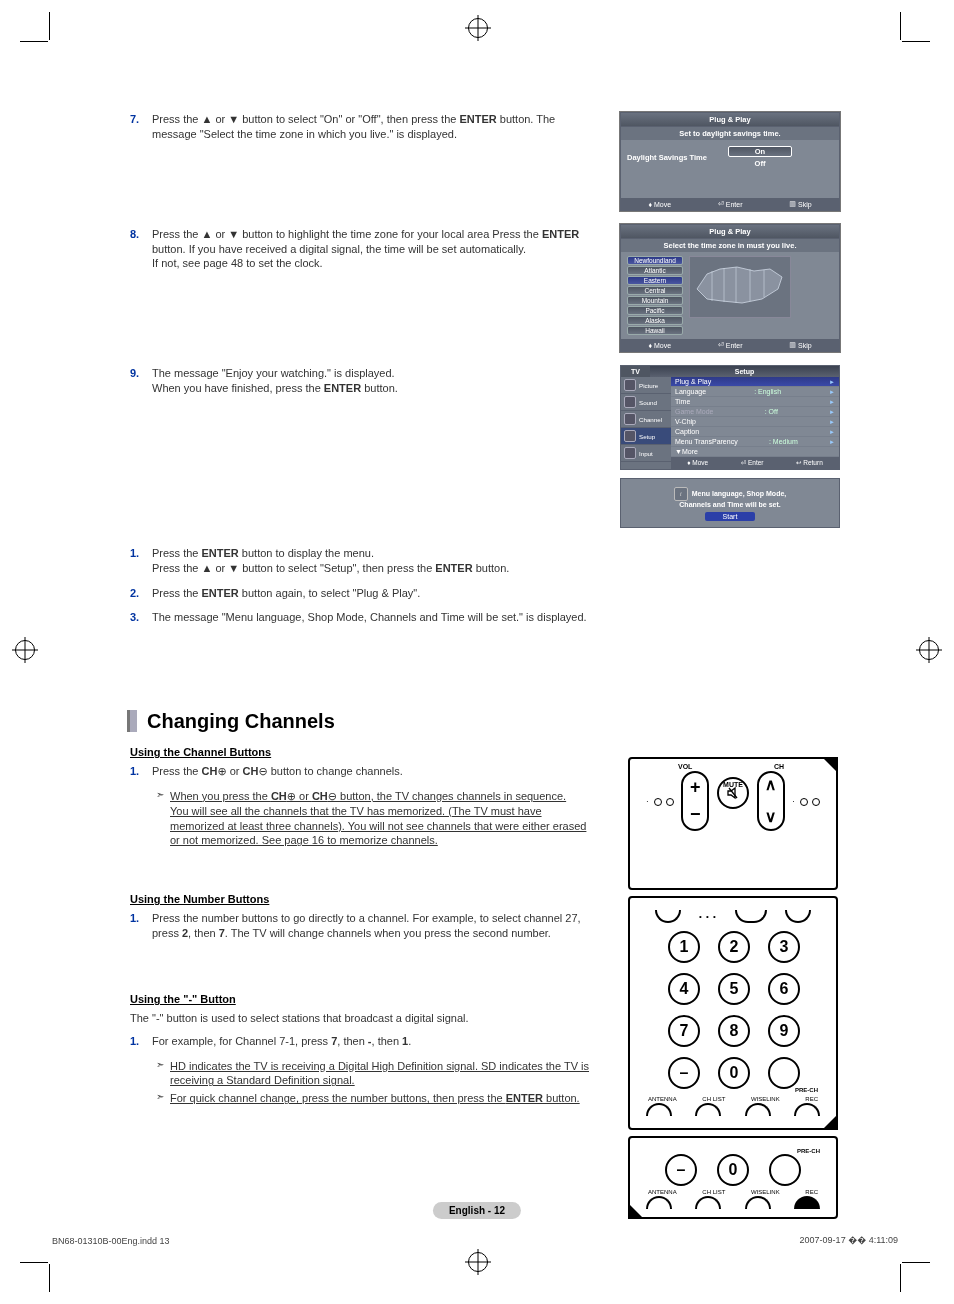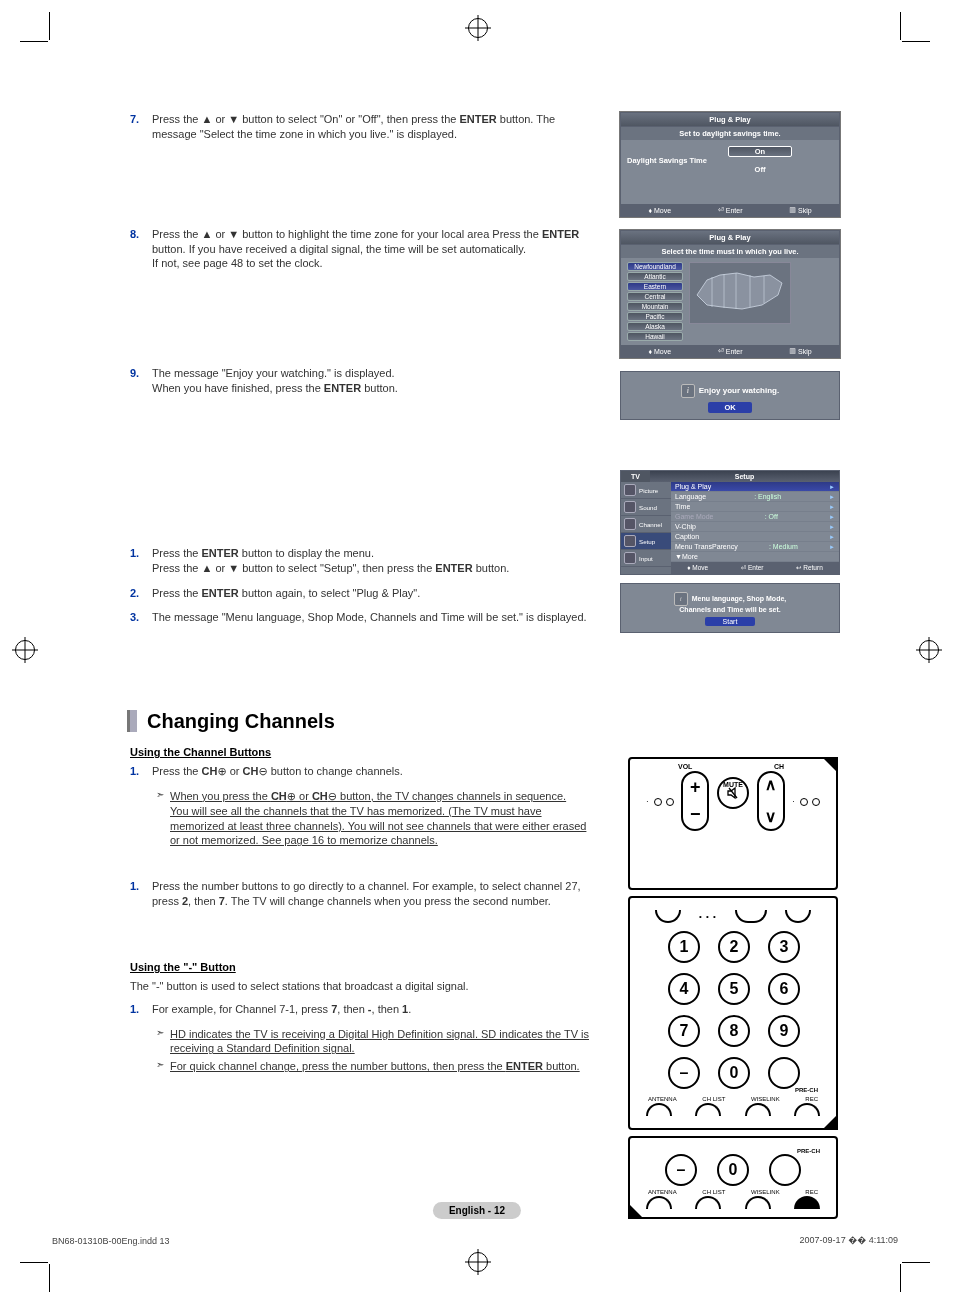--- a/index.html
+++ b/index.html
@@ -266,37 +266,37 @@
     </div>
 
     <div class="right-col">
 
       <div class="osd">
         <div class="osd-title-bar">Plug &amp; Play</div>
         <div class="osd-subtitle">Set to daylight savings time.</div>
         <div class="osd-body">
           <div class="osd-row">
             <div class="osd-label-left">Daylight Savings Time</div>
-            <div style="display:flex;flex-direction:column;align-items:center;gap:6px;">
+            <div style="display:flex;flex-direction:column;align-items:center;gap:0;">
               <span class="osd-pill">On</span>
               <span class="osd-pill plain">Off</span>
             </div>
           </div>
           <div style="height:22px;"></div>
         </div>
         <div class="osd-footer">
           <span>♦ <span>Move</span></span>
           <span>⏎ <span>Enter</span></span>
           <span>▥ <span>Skip</span></span>
         </div>
       </div>
 
       <div class="osd">
         <div class="osd-title-bar">Plug &amp; Play</div>
-        <div class="osd-subtitle">Select the time must in which you live.</div>
+        <div class="osd-subtitle">Select the time zone in must you live.</div>
         <div class="tz-list">
           <div class="tz-col">
             <div class="tz-item hi">Newfoundland</div>
             <div class="tz-item">Atlantic</div>
             <div class="tz-item hi">Eastern</div>
             <div class="tz-item">Central</div>
             <div class="tz-item">Mountain</div>
             <div class="tz-item">Pacific</div>
             <div class="tz-item">Alaska</div>
             <div class="tz-item">Hawaii</div>
@@ -308,24 +308,20 @@
             </svg>
           </div>
         </div>
         <div class="osd-footer">
           <span>♦ <span>Move</span></span>
           <span>⏎ <span>Enter</span></span>
           <span>▥ <span>Skip</span></span>
         </div>
       </div>
 
-      <div class="osd-info">
-        <div><span class="info-icon">i</span><span>Enjoy your watching.</span></div>
-        <span class="ok-btn">OK</span>
-      </div>
 
       <div class="osd-setup">
         <div class="osd-setup-header">
           <div class="hleft">TV</div>
           <div class="hright">Setup</div>
         </div>
         <div class="osd-setup-body">
           <div class="osd-setup-side">
             <div class="side-item">
                 <span class="side-ico"></span>
@@ -412,20 +408,21 @@
       <div class="step">
         <div class="step-num">1.</div>
         <div class="step-body">Press the <b>CH</b>⊕ or <b>CH</b>⊖ button to change channels.</div>
       </div>
       <div class="note">
         <div class="note-icon">➣</div>
         <div class="note-body">When you press the <b>CH</b>⊕ or <b>CH</b>⊖ button, the TV changes channels in sequence.<br>You will see all the channels that the TV has memorized. (The TV must have memorized at least three channels). You will not see channels that were either erased or not memorized. See page 16 to memorize channels.</div>
       </div>
 
       <div style="height:28px;"></div>
+      <div class="sub-heading">Using the Number Buttons</div>
       <div class="step">
         <div class="step-num">1.</div>
         <div class="step-body">Press the number buttons to go directly to a channel. For example, to select channel 27, press <b>2</b>, then <b>7</b>. The TV will change channels when you press the second number.</div>
       </div>
 
       <div style="height:28px;"></div>
       <div class="sub-heading">Using the "-" Button</div>
       <div class="plain-para">The "-" button is used to select stations that broadcast a digital signal.</div>
       <div class="step">
         <div class="step-num">1.</div>

